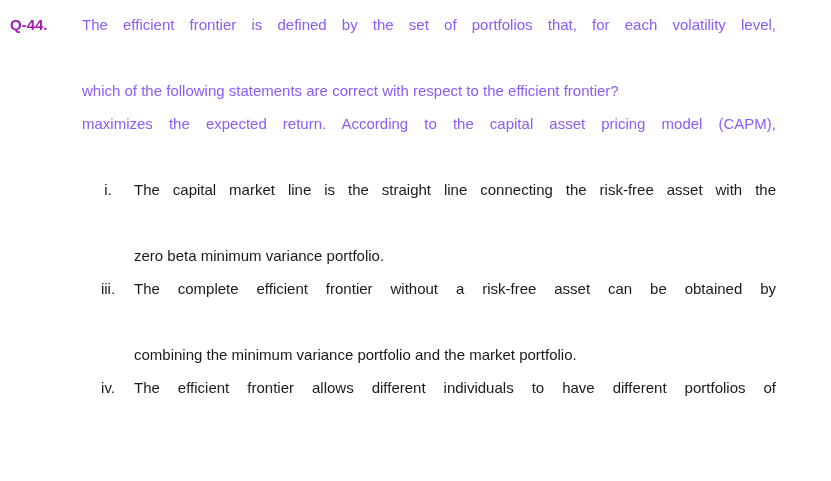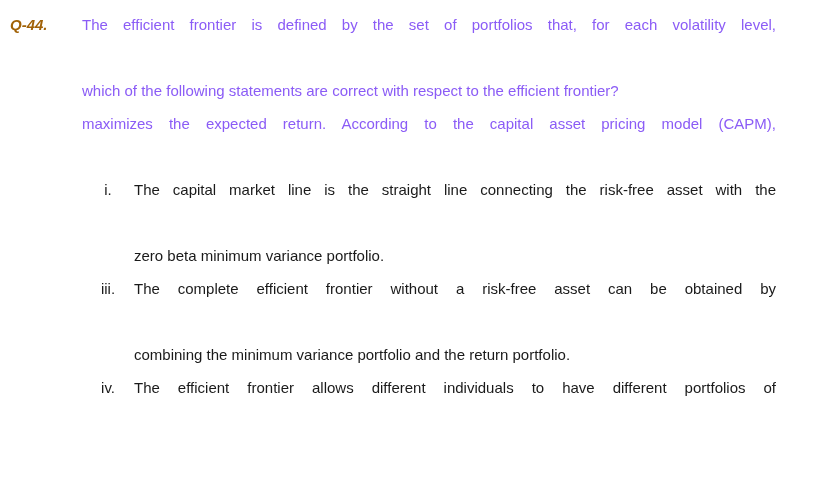--- a/index.html
+++ b/index.html
@@ -25,22 +25,21 @@
     display: flex;
     align-items: flex-start;
     padding-left: 10px;
   }
   .q-label {
     flex: 0 0 auto;
     width: 72px;
     font-weight: bold;
     font-size: 15px;
     line-height: 33px;
-    color: #a16207;
-    font-style: italic;
+    color: #a21caf;
   }
   .q-body {
     flex: 1 1 auto;
     padding-right: 55px;
   }
   .stem {
     font-size: 15px;
     line-height: 33px;
     text-align: justify;
     text-justify: inter-word;
@@ -112,21 +111,21 @@
             <span class="opt-line justified">The capital market line is the straight line connecting the risk-free asset with the</span>
             <span class="opt-line">zero beta minimum variance portfolio.</span>
           </div>
         </div>
 
 
         <div class="option-row">
           <div class="opt-num">iii.</div>
           <div class="opt-text">
             <span class="opt-line justified">The complete efficient frontier without a risk-free asset can be obtained by</span>
-            <span class="opt-line">combining the minimum variance portfolio and the return portfolio.</span>
+            <span class="opt-line">combining the minimum variance portfolio and the market portfolio.</span>
           </div>
         </div>
 
         <div class="option-row">
           <div class="opt-num">iv.</div>
           <div class="opt-text">
             <span class="opt-line justified">The efficient frontier allows different individuals to have different portfolios of</span>
 
           </div>
         </div>

